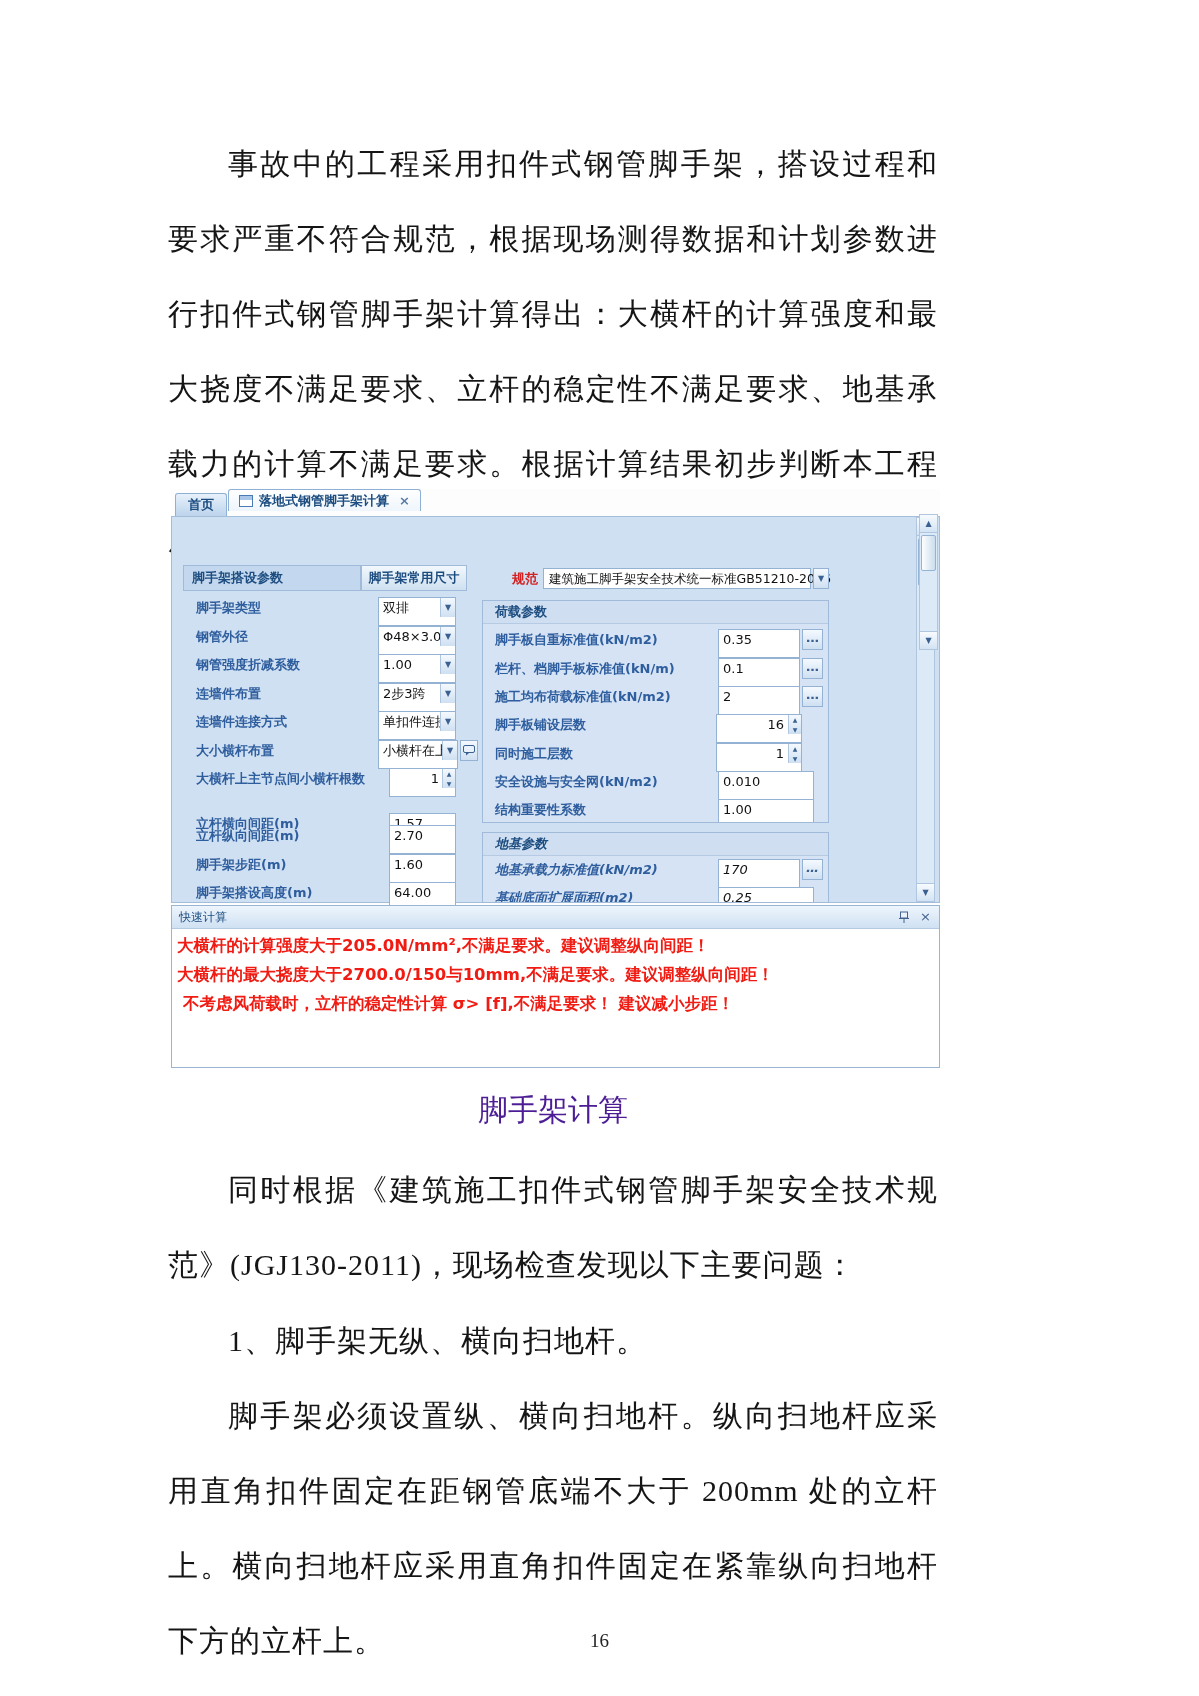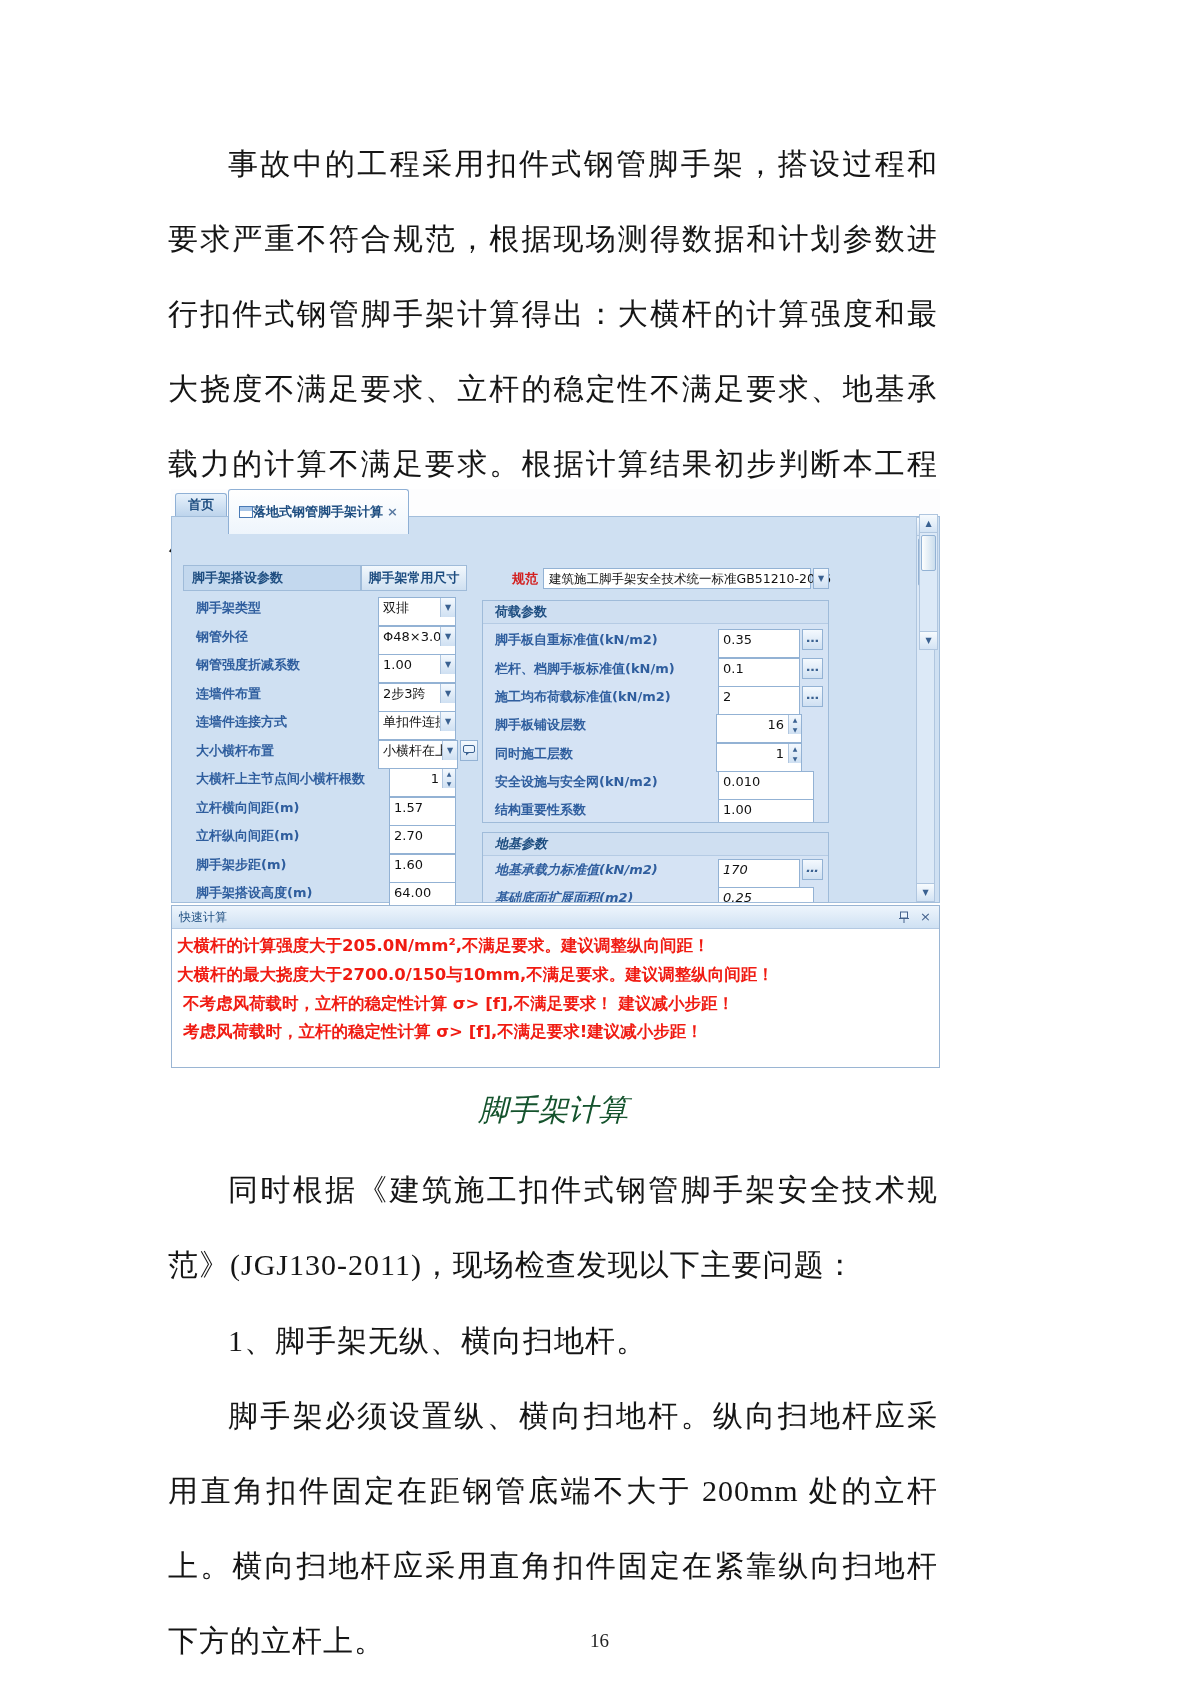--- a/index.html
+++ b/index.html
@@ -8,43 +8,43 @@
 
   
   .doc-par {
     position:absolute; left:168px; width:770px;
     font-size:30px; line-height:75px; color:#151515;
     text-align:justify; text-justify:inter-character;
     text-indent:60px; letter-spacing:1px;
   }
   .doc-caption {
     position:absolute; left:168px; width:770px; top:1080px;
-    font-size:30px; line-height:60px; color:#14532d; text-align:center;font-style:italic;
+    font-size:30px; line-height:60px; color:#4c1d95; text-align:center;
   }
   .page-num {
     position:absolute; left:0; width:1199px; top:1630px;
     font-size:19px; color:#222; text-align:center;
   }
 
   
   .fig {
     position:absolute; left:171px; top:489px; width:769px; height:583px;
     background:#ffffff; font-family:"DejaVu Sans", sans-serif; font-size:13px;
   }
   .tabbar { position:absolute; left:0; top:0; width:769px; height:27px; background:#fdfdfe; }
   .tab-home {
     position:absolute; left:4px; top:4px; height:23px; padding:0 12px;
     background:linear-gradient(#e7f1fb,#bdd4ec); border:1px solid #8fb0d5; border-bottom:none;
     border-radius:3px 3px 0 0; color:#1d4d80; font-weight:600; line-height:22px;
   }
   .tab-active {
-    position:absolute; left:57px; top:0; height:45px; padding:0 10px;
+    position:absolute; left:57px; top:0; height:22px; padding:0 10px;
     background:linear-gradient(#ffffff,#eef5fc); border:1px solid #8fb0d5; border-bottom:none;
     border-radius:3px 3px 0 0; color:#1d4d80; font-weight:600; line-height:26px; z-index:2;
-    display:flex; align-items:center; 
+    display:flex; align-items:center; gap:6px;
   }
   .tab-close { color:#5a7aa2; font-weight:700; font-size:13px; margin-left:4px; cursor:default; }
   .winicon { width:14px; height:12px; border:1px solid #4a7ab5; background:#fff; position:relative; display:inline-block; }
   .winicon::before { content:""; position:absolute; left:0; top:0; right:0; height:4px; background:#a8c6e8; }
 
   .main {
     position:absolute; left:0; top:27px; width:769px; height:387px;
     background:#cfe0f2; border:1px solid #a3bedb;
   }
 
@@ -196,21 +196,21 @@
   <div class="lrow" style="top:279px">
     <span class="lbl">大横杆上主节点间小横杆根数</span>
     <div class="ctl spinbox">
       <span class="val">1</span>
       <span class="spinner">
           <span>▲</span>
           <span>▼</span>
         </span>
     </div>
   </div>
-  <div class="lrow" style="top:308px">
+  <div class="lrow" style="top:324px">
     <span class="lbl">立杆横向间距(m)</span>
     <div class="ctl inp-n">
       <span class="val">1.57</span>
     </div>
   </div>
   <div class="lrow" style="top:336px">
     <span class="lbl">立杆纵向间距(m)</span>
     <div class="ctl inp-n">
       <span class="val">2.70</span>
     </div>
@@ -322,21 +322,20 @@
           <rect x="2.5" y="1" width="7" height="6" fill="#eaf3fc" stroke="#44628d"></rect>
           <line x1="1" y1="7.5" x2="11" y2="7.5" stroke="#44628d"></line>
           <line x1="6" y1="7.5" x2="6" y2="12" stroke="#44628d"></line>
         </svg>
         <span class="t">×</span>
       </span>
     </div>
     <div class="warn" style="top:28px">大横杆的计算强度大于205.0N/mm²,不满足要求。建议调整纵向间距！</div>
     <div class="warn" style="top:57px">大横杆的最大挠度大于2700.0/150与10mm,不满足要求。建议调整纵向间距！</div>
     <div class="warn" style="top:86px; left:11px">不考虑风荷载时，立杆的稳定性计算 σ&gt; [f],不满足要求！ 建议减小步距！</div>
-    <div class="warn" style="top:114px; left:11px">考虑风荷载时，立杆的稳定性计算 σ&gt; [f],不满足要求!建议减小步距！</div>
   </div>
 
   <div class="vsb sb-dock">
     <div class="sb-btn" style="top:0">▲</div>
     <div class="thumb" style="top:20px; height:36px"></div>
     <div class="sb-btn bot">▼</div>
   </div>
 </div>
 
 <div class="doc-caption">脚手架计算</div>

